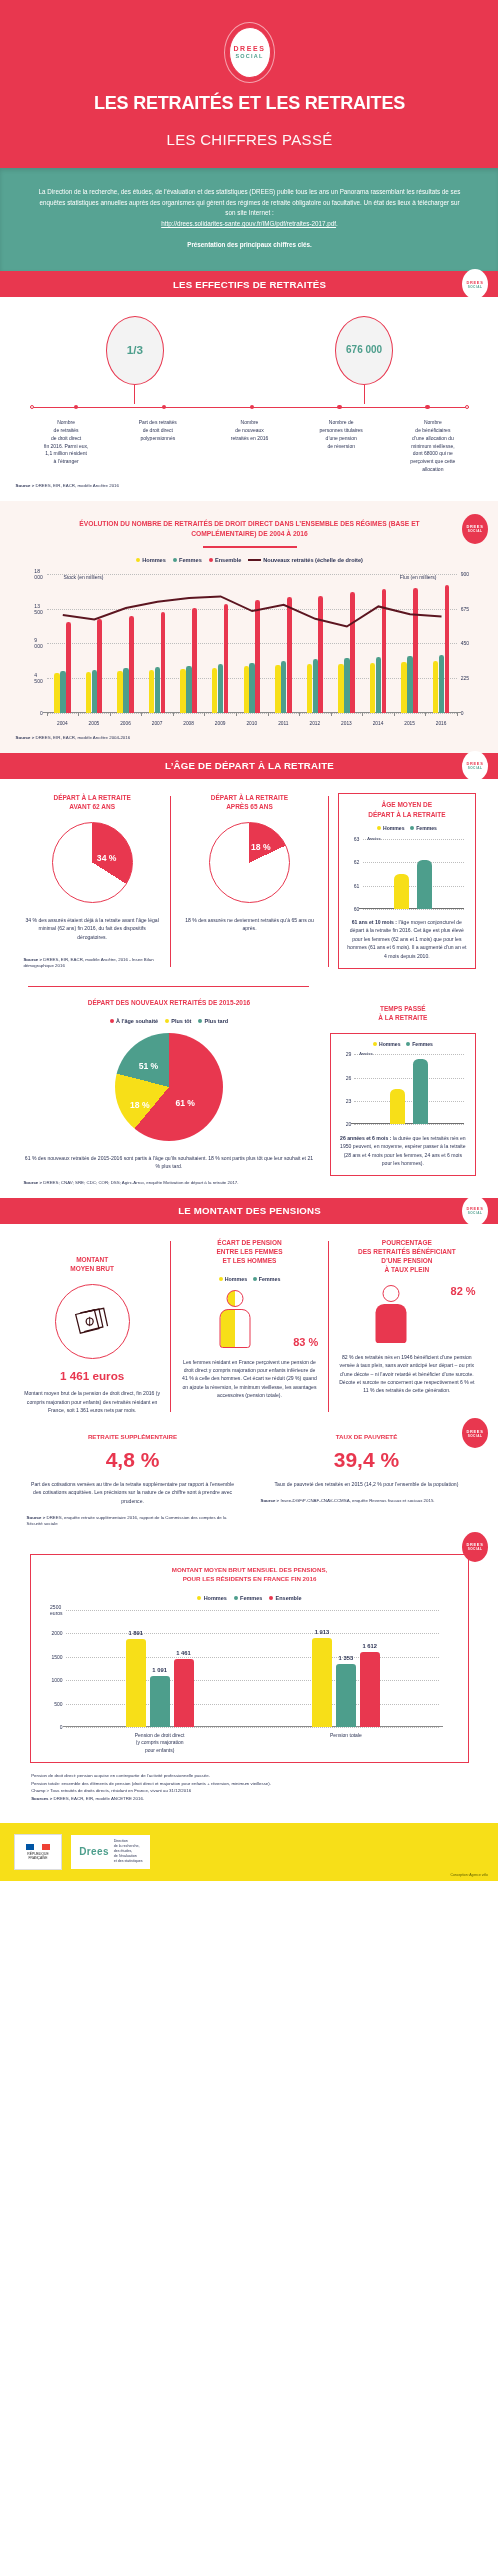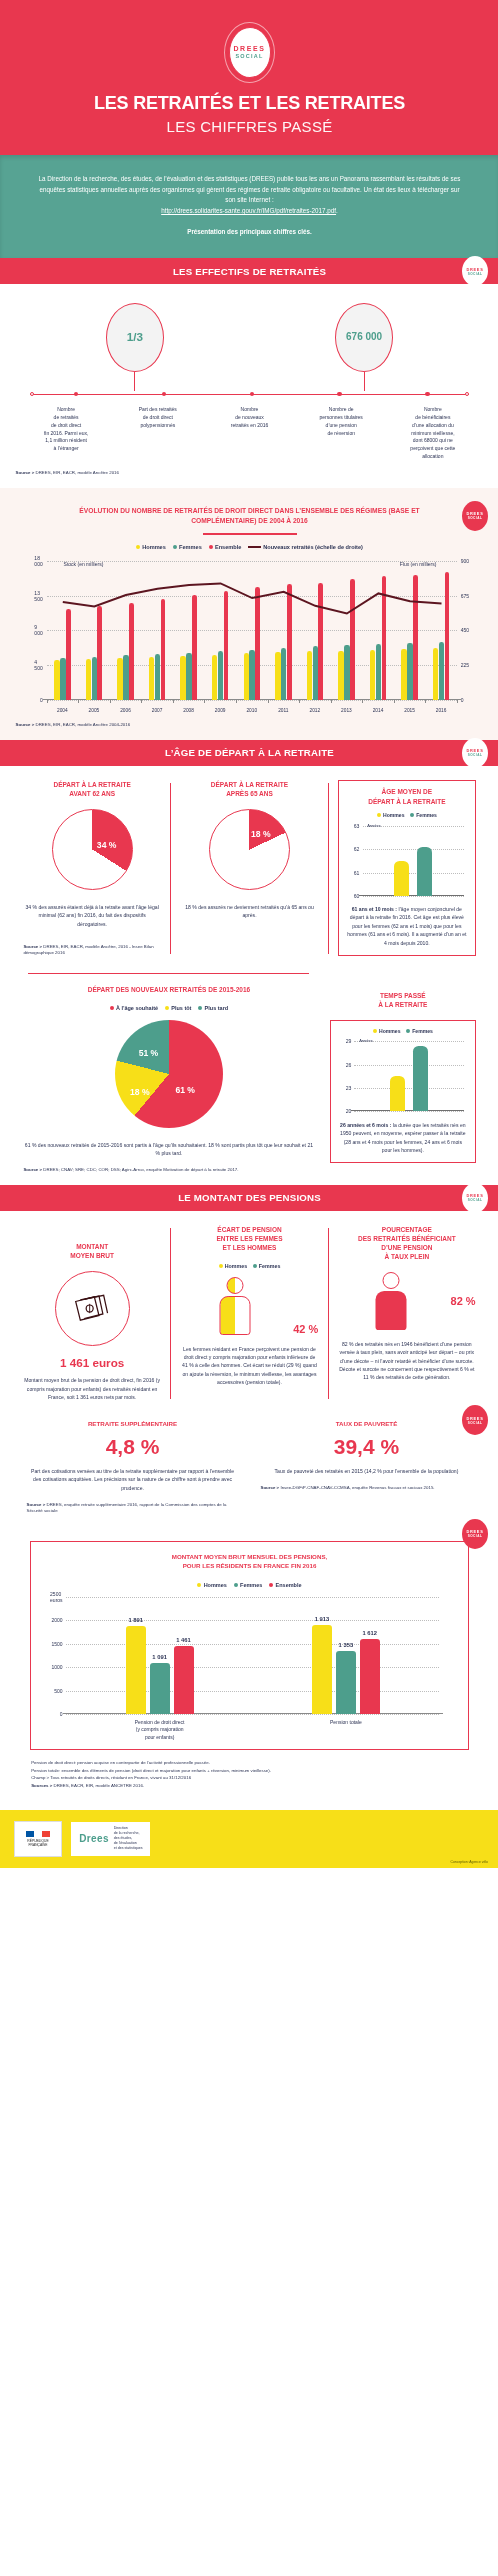--- a/index.html
+++ b/index.html
@@ -28,21 +28,21 @@
     background: #fff;
     border: 1.6px solid #e8374f;
     border-radius: 50% / 50%;
     display: flex; flex-direction: column;
     align-items: center; justify-content: center;
   }
   .logo-d { color: #e8374f; font-size: 7px; font-weight: bold; letter-spacing: 1.6px; line-height: 1.15; }
   .logo-s { color: #4d9e8c; font-size: 5.5px; font-weight: bold; letter-spacing: 1.2px; line-height: 1.15; }
   .hero h1 {
     color: #fff; font-size: 18px; font-weight: bold;
-    letter-spacing: -0.2px; line-height: 1.1; margin-bottom: 4px;
+    letter-spacing: -0.2px; line-height: 1.1; margin-bottom: 17px;
   }
   .hero h2 {
     color: #fff; font-size: 15px; font-weight: normal;
     letter-spacing: 0.3px; line-height: 1.15; opacity: .96;
   }
 
   
   .intro {
     background: #57a393;
     padding: 18.7px 37px 20px;
@@ -651,33 +651,33 @@
           <span class="it">
               <i class="dot" style="background:#4d9e8c"></i>
               <span>Femmes</span>
             </span>
         </div>
         <div style="display:flex;align-items:flex-end;justify-content:center;gap:4.7px">
           <div class="person">
             <div class="phead" style="background:linear-gradient(90deg,#f7df18 50%,#ffffff 50%);border:0.9px solid #e8374f"></div>
             <div class="pbody" style="background:linear-gradient(90deg,#f7df18 50%,#ffffff 50%);border:0.9px solid #e8374f"></div>
           </div>
-          <div class="pctbig">42 %</div>
+          <div class="pctbig">83 %</div>
         </div>
         <div class="body-txt" style="margin-top:9.4px">Les femmes résidant en France perçoivent une pension de droit direct y compris majoration pour enfants inférieure de 41 % à celle des hommes. Cet écart se réduit (29 %) quand on ajoute la réversion, le minimum vieillesse, les avantages accessoires (pension totale).</div>
       </div>
 
       <div class="vsep"></div>
 
       <div class="col">
         <div class="coltitle" style="white-space:pre-line">POURCENTAGE
 DES RETRAITÉS BÉNÉFICIANT
 D’UNE PENSION
 À TAUX PLEIN</div>
-        <div style="display:flex;align-items:center;justify-content:center;gap:6.2px;margin-top:11px">
+        <div style="display:flex;align-items:flex-start;justify-content:center;gap:6.2px;margin-top:11px">
           <div class="person">
             <div class="phead" style="background:#fff;border:1.1px solid #e8374f"></div>
             <div class="pbody" style="background:#e8374f"></div>
           </div>
           <div class="pctbig">82 %</div>
         </div>
         <div class="body-txt" style="margin-top:9.4px">82 % des retraités nés en 1946 bénéficient d’une pension versée à taux plein, sans avoir anticipé leur départ – ou prix d’une décote – ni l’avoir retardé et bénéficier d’une surcote. Décote et surcote ne concernent que respectivement 6 % et 11 % des retraités de cette génération.</div>
       </div>
     </div>
   </div>

